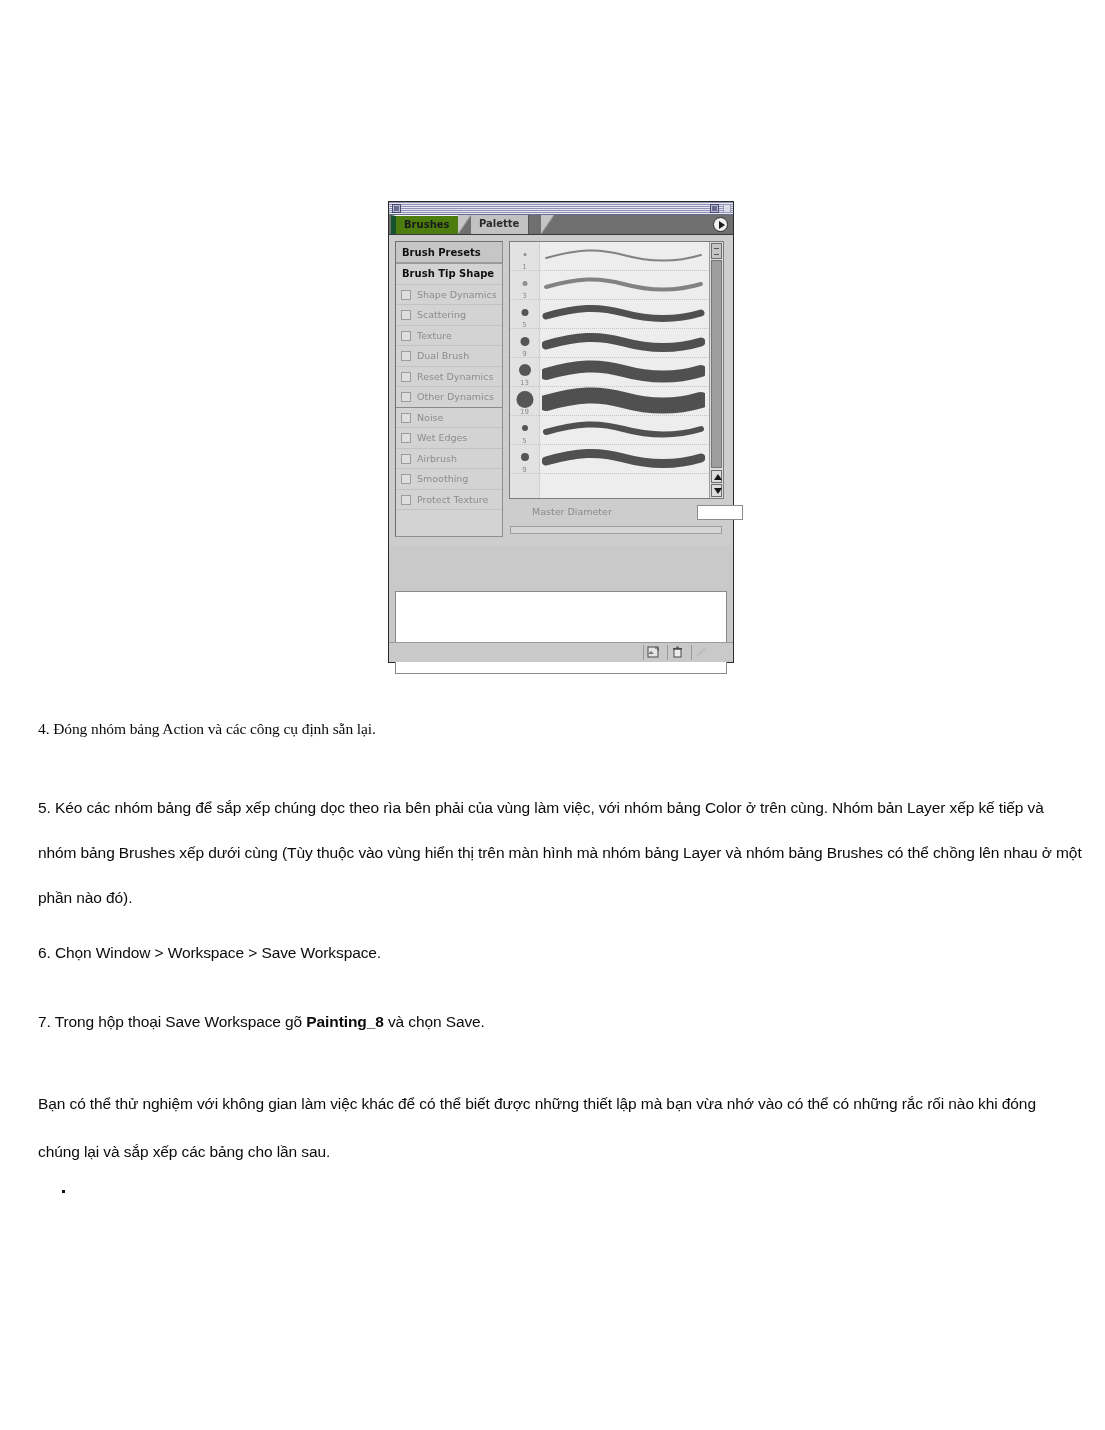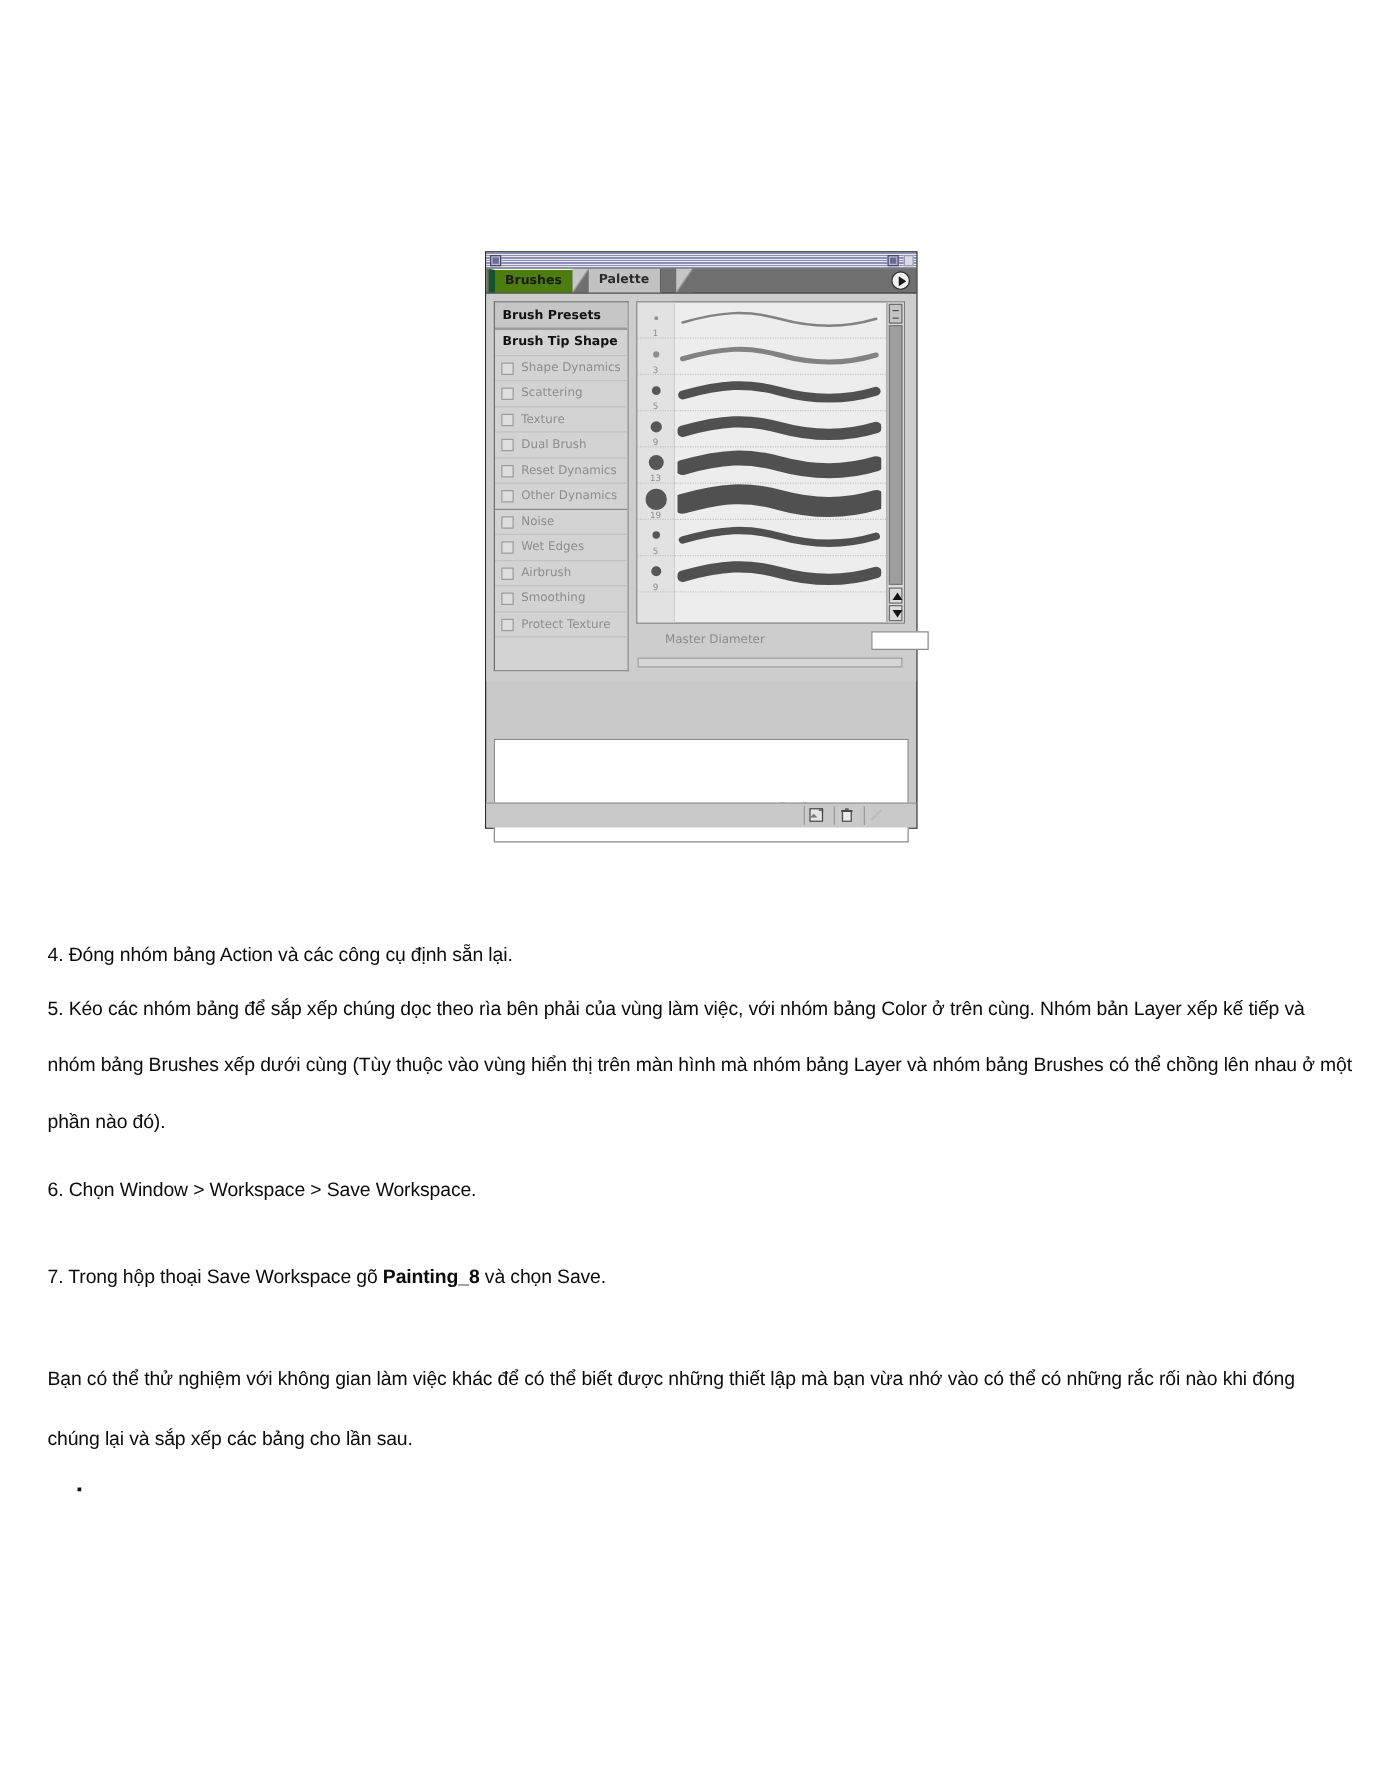--- a/index.html
+++ b/index.html
@@ -29,21 +29,21 @@
     width: 1040px;
     font-size: 15.5px;
     line-height: 21px;
     color: #0b0b0b;
     letter-spacing: -0.1px;
     white-space: pre-wrap;
   }
   .bold { font-weight: bold; }
 
   .p3  { top: 131px; }
-  .p4  { top: 754px; }
+  .p4  { top: 718px; font-family: Liberation Serif, serif; }
   .p5  { top: 785px; width: 1045px; line-height: 45px; }
   .p6  { top: 942px; }
   .p7  { top: 1011px; }
   .p8  { top: 1080px; width: 1032px; line-height: 48px; }
   .p9  { top: 1186px; left: 105px; width: 975px; }
 
   .bullet-dot {
     position: absolute;
     left: 62px;
     top: 1190px;

